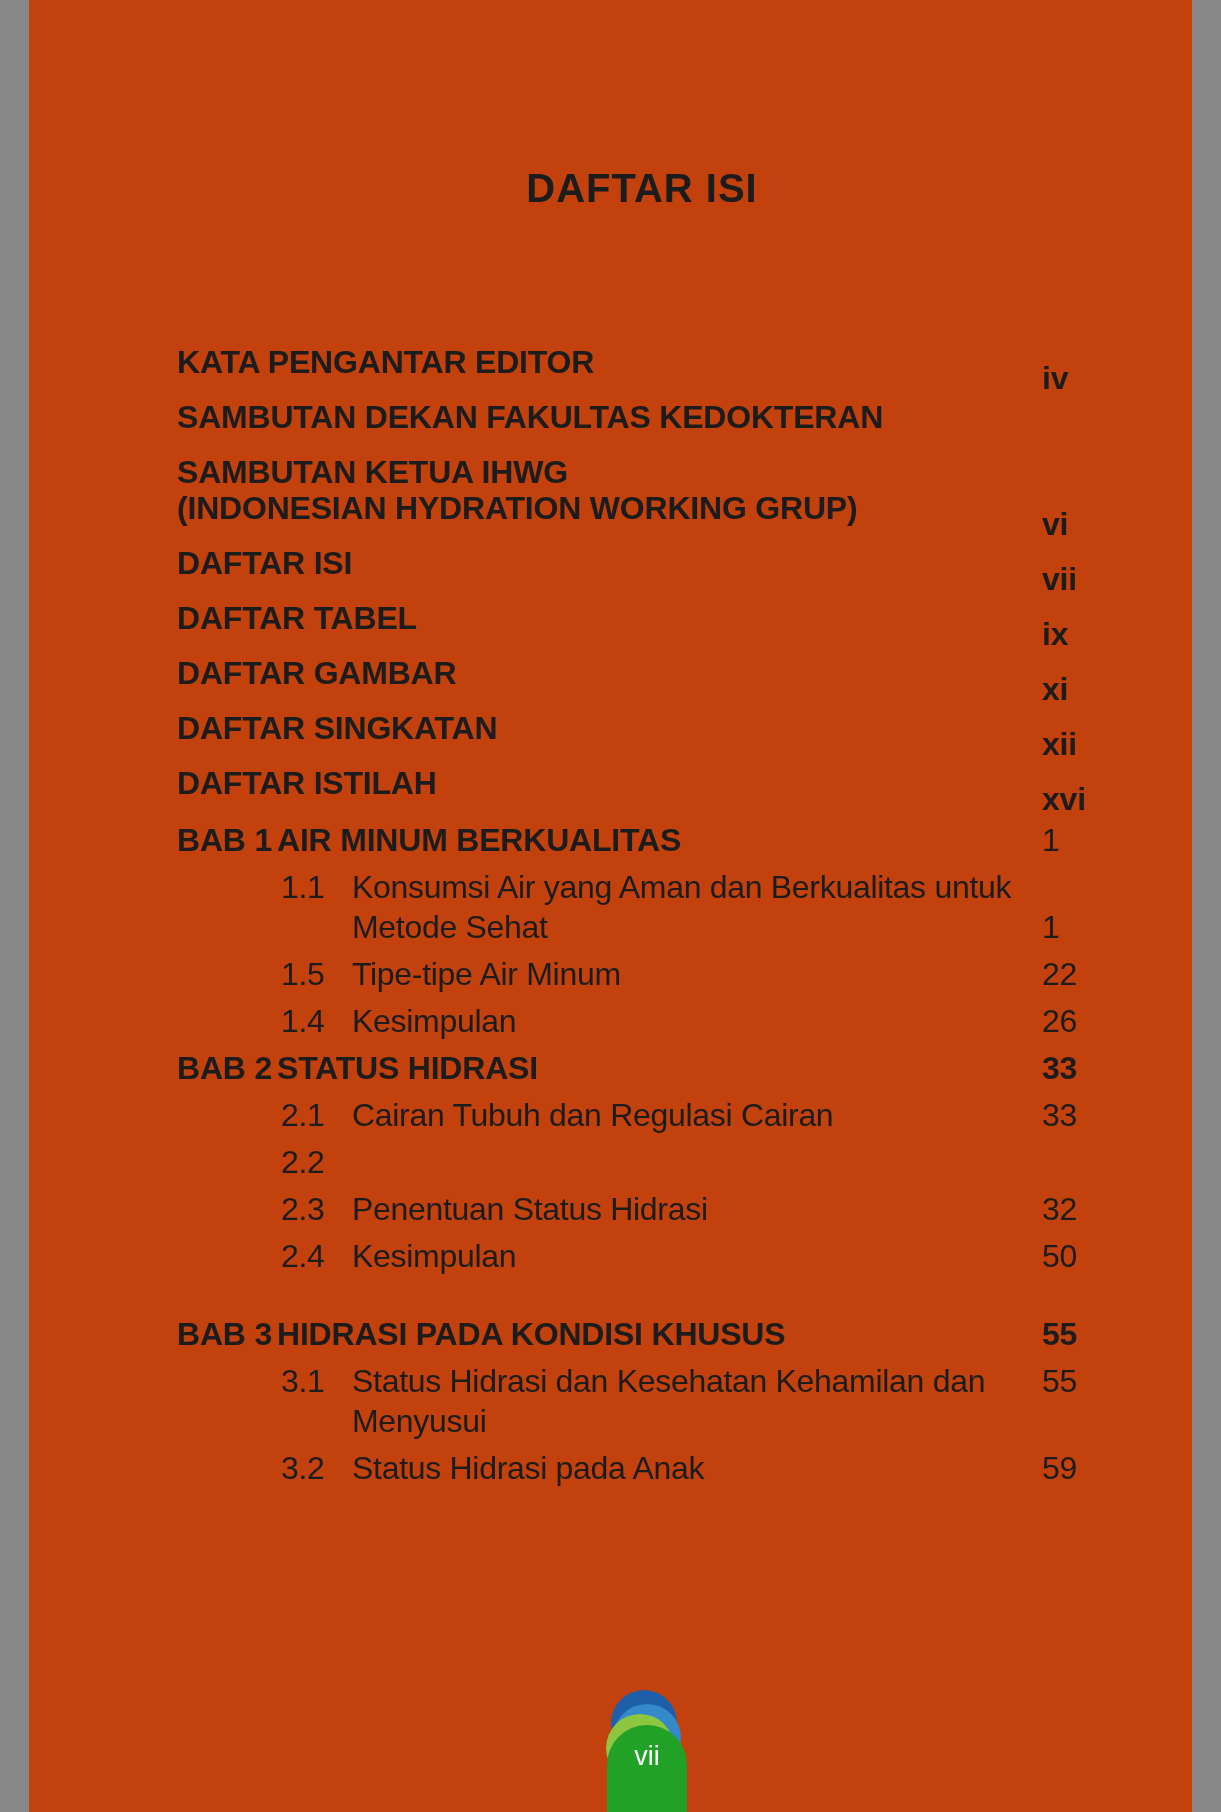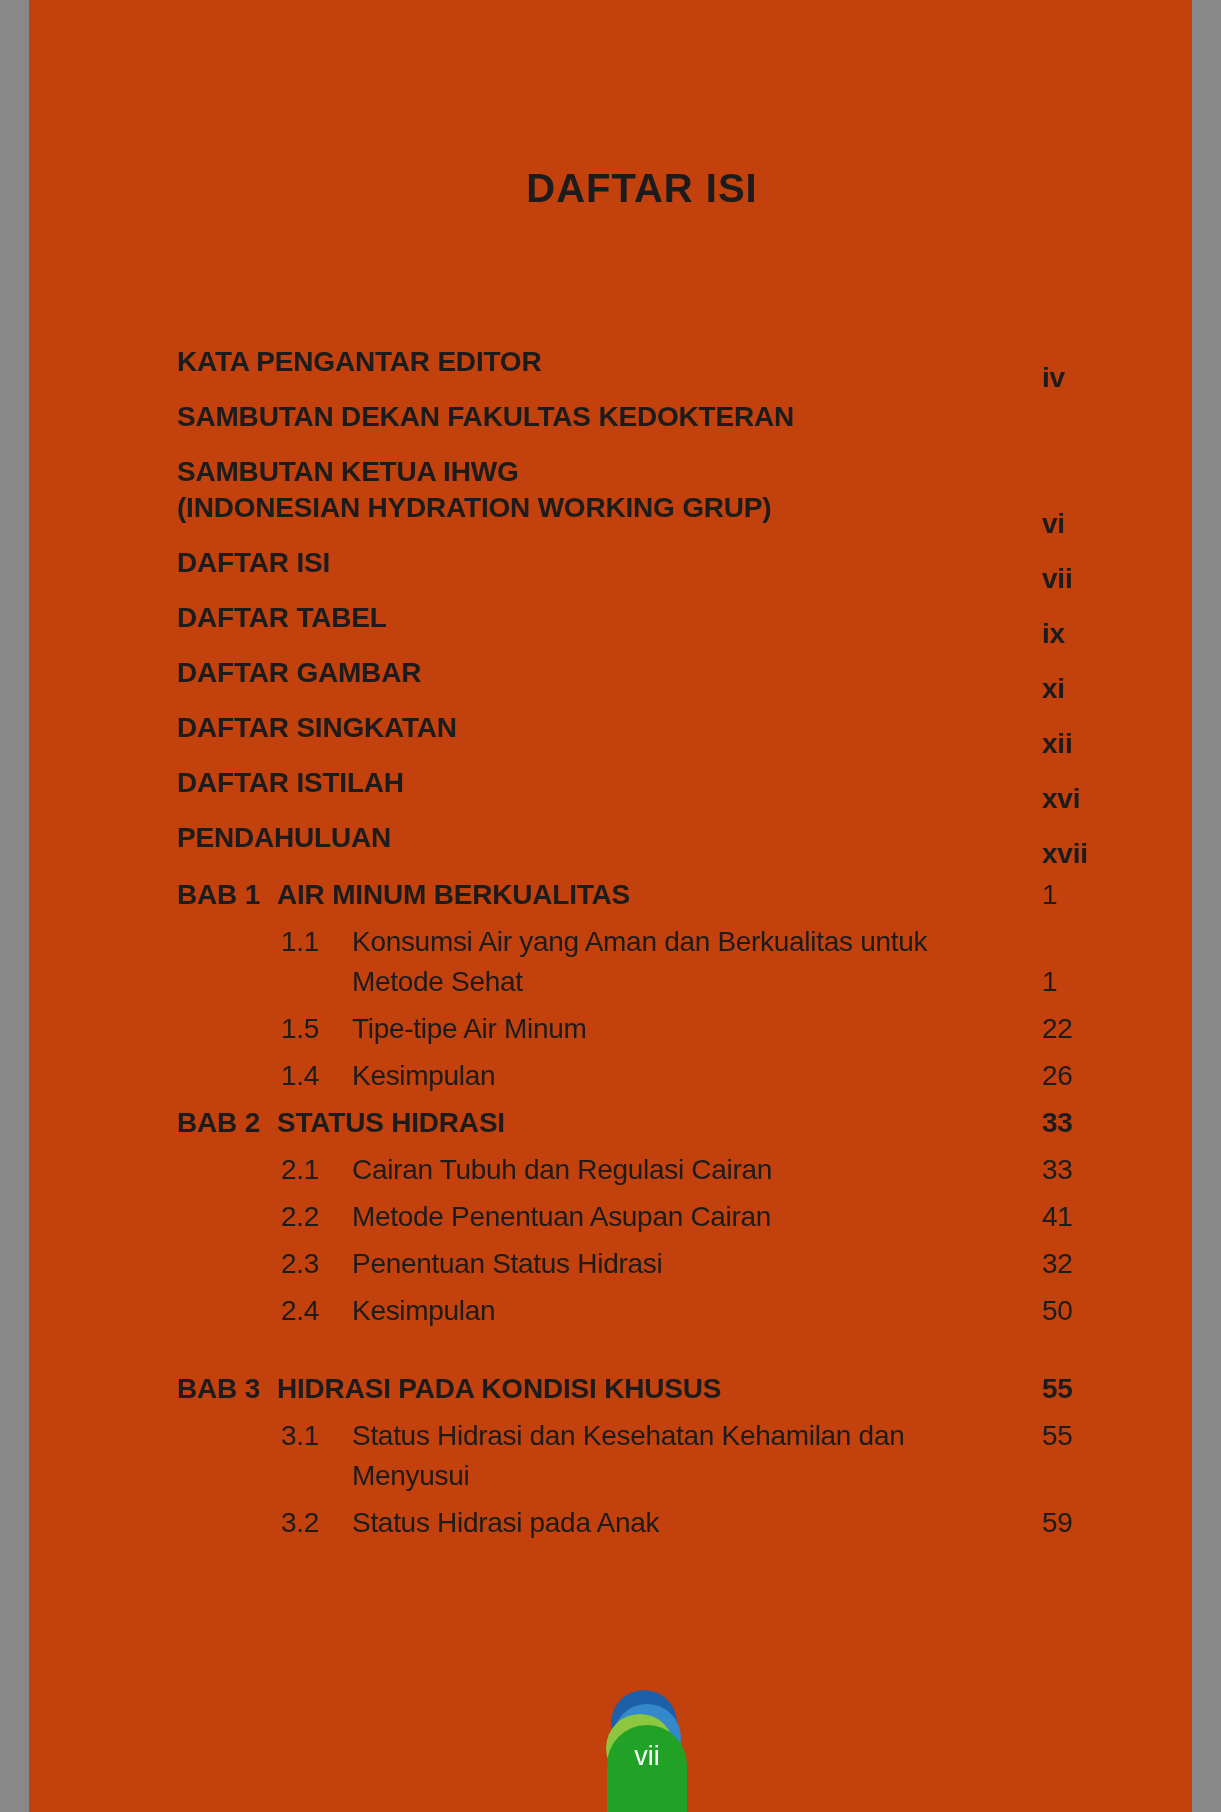--- a/index.html
+++ b/index.html
@@ -19,21 +19,21 @@
   }
   .doc-title{
     margin:164px 0 0 0;
     width:930px;
     text-align:center;
     font-size:40px;
     line-height:48px;
     font-weight:bold;
     letter-spacing:1px;
   }
-  .toc{ margin-top:132px; font-size:28px; }
+  .toc{ margin-top:132px; font-size:32px; }
 
   
   .fm-row{ font-weight:bold; margin-bottom:19px; }
   .fm-line{ position:relative; line-height:36px; letter-spacing:-0.2px; }
   .fm-line .pnum{ position:absolute; left:865px; top:16px; }
 
   
   .ch-row{ position:relative; font-weight:bold; line-height:40px; margin-bottom:7px; letter-spacing:-0.2px; }
   .ch-row.gap{ margin-top:38px; }
   .ch-label{ display:inline-block; width:100px; }
@@ -94,23 +94,20 @@
           </div>
           <div class="fm-row">
             <div class="fm-line"><span class="label-text">DAFTAR GAMBAR</span><span class="pnum">xi</span></div>
           </div>
           <div class="fm-row">
             <div class="fm-line"><span class="label-text">DAFTAR SINGKATAN</span><span class="pnum">xii</span></div>
           </div>
           <div class="fm-row">
             <div class="fm-line"><span class="label-text">DAFTAR ISTILAH</span><span class="pnum">xvi</span></div>
           </div>
-          <div class="fm-row">
-            <div class="fm-line"><span class="label-text">PENDAHULUAN</span><span class="pnum">xvii</span></div>
-          </div>
         </div>
       <div id="chapters">
           <div class="ch-row"><span class="ch-label">BAB 1</span><span class="ch-title">AIR MINUM BERKUALITAS</span><span class="pnum regular">1</span></div>
           <div class="sec-row">
             <span class="sec-no">1.1</span>
             <div class="sec-lines">
               <div class="sec-line"><span class="sec-text">Konsumsi Air yang Aman dan Berkualitas untuk</span></div>
               <div class="sec-line"><span class="sec-text">Metode Sehat</span><span class="pnum">1</span></div>
             </div>
           </div>
@@ -128,23 +125,20 @@
           </div>
           <div class="ch-row"><span class="ch-label">BAB 2</span><span class="ch-title">STATUS HIDRASI</span><span class="pnum">33</span></div>
           <div class="sec-row">
             <span class="sec-no">2.1</span>
             <div class="sec-lines">
               <div class="sec-line"><span class="sec-text">Cairan Tubuh dan Regulasi Cairan</span><span class="pnum">33</span></div>
             </div>
           </div>
           <div class="sec-row">
             <span class="sec-no">2.2</span>
-            <div class="sec-lines">
-              <div class="sec-line"><span class="sec-text">Metode Penentuan Asupan Cairan</span><span class="pnum">41</span></div>
-            </div>
           </div>
           <div class="sec-row">
             <span class="sec-no">2.3</span>
             <div class="sec-lines">
               <div class="sec-line"><span class="sec-text">Penentuan Status Hidrasi</span><span class="pnum">32</span></div>
             </div>
           </div>
           <div class="sec-row">
             <span class="sec-no">2.4</span>
             <div class="sec-lines">

